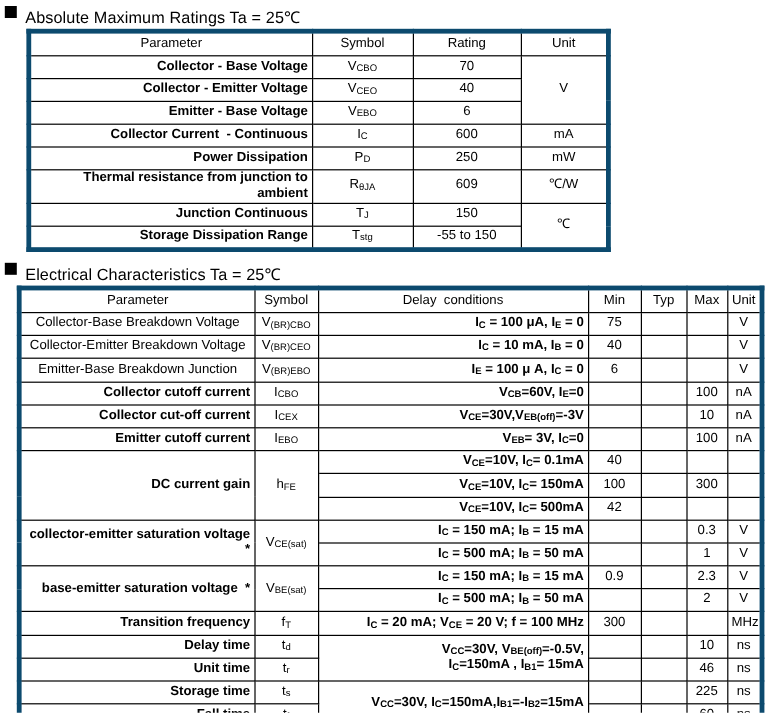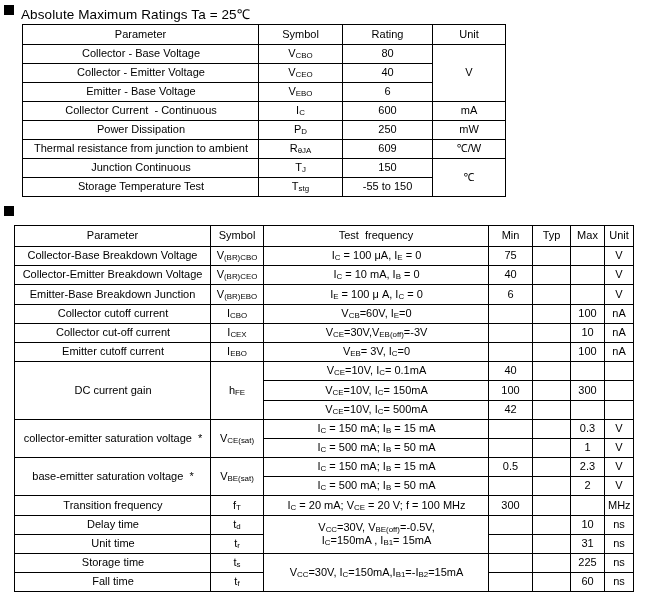--- a/index.html
+++ b/index.html
@@ -11,38 +11,38 @@
   }
   .page { padding-top:5px; }
   .section-title {
     display:flex; align-items:flex-start; gap:7px;
     font-size:13.5px; margin-left:4px; height:16px;
     letter-spacing:0.1px;
   }
   .bullet { width:10px; height:10px; background:#000; flex:0 0 auto; }
   table {
     border-collapse:collapse; table-layout:fixed;
-    border:1px solid #0c4a6e;
+    border:4px solid #0c4a6e;
   }
   .t-amr { width:483px; margin:3px 0 0 22px; }
   .t-ec  { width:619px; margin:3px 0 0 14px; }
   th, td {
     border:1px solid #000;
     font-size:11px; font-weight:normal;
     text-align:center; vertical-align:middle;
     padding:0 3px;
     white-space:pre-wrap;
     overflow:hidden;
     line-height:1.25;
   }
   .t-amr tr { height:19px; }
   .t-ec tr { height:19.2px; }
   .t-amr thead tr { height:20px; }
   .t-ec thead tr { height:21px; }
-  td.l { text-align:center; padding-left:4px; }
+  td.l { text-align:right; padding-left:4px;font-weight:bold; }
   sub { font-size:0.72em; vertical-align:-0.12em; line-height:1; }
 </style>
 </head>
 <body>
 
 <div class="page">
 
   <div class="section-title">
     <span class="bullet"></span>
     <span>Absolute Maximum Ratings Ta = 25℃</span>
@@ -60,21 +60,21 @@
         <th>Parameter</th>
         <th>Symbol</th>
         <th>Rating</th>
         <th>Unit</th>
       </tr>
     </thead>
     <tbody>
       <tr>
         <td class="l">Collector - Base Voltage</td>
         <td>V<sub>CBO</sub></td>
-        <td>80</td>
+        <td>70</td>
         <td rowspan="3">V</td>
       </tr>
       <tr>
         <td class="l">Collector - Emitter Voltage</td>
         <td>V<sub>CEO</sub></td>
         <td>40</td>
       </tr>
       <tr>
         <td class="l">Emitter - Base Voltage</td>
         <td>V<sub>EBO</sub></td>
@@ -98,46 +98,47 @@
         <td>609</td>
         <td>℃/W</td>
       </tr>
       <tr>
         <td class="l">Junction Continuous</td>
         <td>T<sub>J</sub></td>
         <td>150</td>
         <td rowspan="2">℃</td>
       </tr>
       <tr>
-        <td class="l">Storage Temperature Test</td>
+        <td class="l">Storage Dissipation Range</td>
         <td>T<sub>stg</sub></td>
         <td>-55 to 150</td>
       </tr>
     </tbody>
   </table>
 
   <div class="section-title" style="margin-top:9px;">
     <span class="bullet"></span>
+    <span>Electrical Characteristics Ta = 25℃</span>
   </div>
 
   <table class="t-ec">
     <colgroup>
         <col style="width:196px">
         <col style="width:53px">
         <col style="width:225px">
         <col style="width:44px">
         <col style="width:38px">
         <col style="width:34px">
         <col style="width:29px">
       </colgroup>
     <thead>
       <tr>
         <th>Parameter</th>
         <th>Symbol</th>
-        <th>Test  frequency</th>
+        <th>Delay  conditions</th>
         <th>Min</th>
         <th>Typ</th>
         <th>Max</th>
         <th>Unit</th>
       </tr>
     </thead>
     <tbody>
       <tr>
         <td>Collector-Base Breakdown Voltage</td>
         <td>V<sub>(BR)CBO</sub></td>
@@ -228,21 +229,21 @@
         <td class="l">I<sub>C</sub> = 500 mA; I<sub>B</sub> = 50 mA</td>
         <td></td>
         <td></td>
         <td>1</td>
         <td>V</td>
       </tr>
       <tr>
         <td class="l" rowspan="2">base-emitter saturation voltage  *</td>
         <td rowspan="2">V<sub>BE(sat)</sub></td>
         <td class="l">I<sub>C</sub> = 150 mA; I<sub>B</sub> = 15 mA</td>
-        <td>0.5</td>
+        <td>0.9</td>
         <td></td>
         <td>2.3</td>
         <td>V</td>
       </tr>
       <tr>
         <td class="l">I<sub>C</sub> = 500 mA; I<sub>B</sub> = 50 mA</td>
         <td></td>
         <td></td>
         <td>2</td>
         <td>V</td>
@@ -264,21 +265,21 @@
         <td></td>
         <td></td>
         <td>10</td>
         <td>ns</td>
       </tr>
       <tr>
         <td class="l">Unit time</td>
         <td>t<sub>r</sub></td>
         <td></td>
         <td></td>
-        <td>31</td>
+        <td>46</td>
         <td>ns</td>
       </tr>
       <tr>
         <td class="l">Storage time</td>
         <td>t<sub>s</sub></td>
         <td class="l" rowspan="2">V<sub>CC</sub>=30V, I<sub>C</sub>=150mA,I<sub>B1</sub>=-I<sub>B2</sub>=15mA</td>
         <td></td>
         <td></td>
         <td>225</td>
         <td>ns</td>

